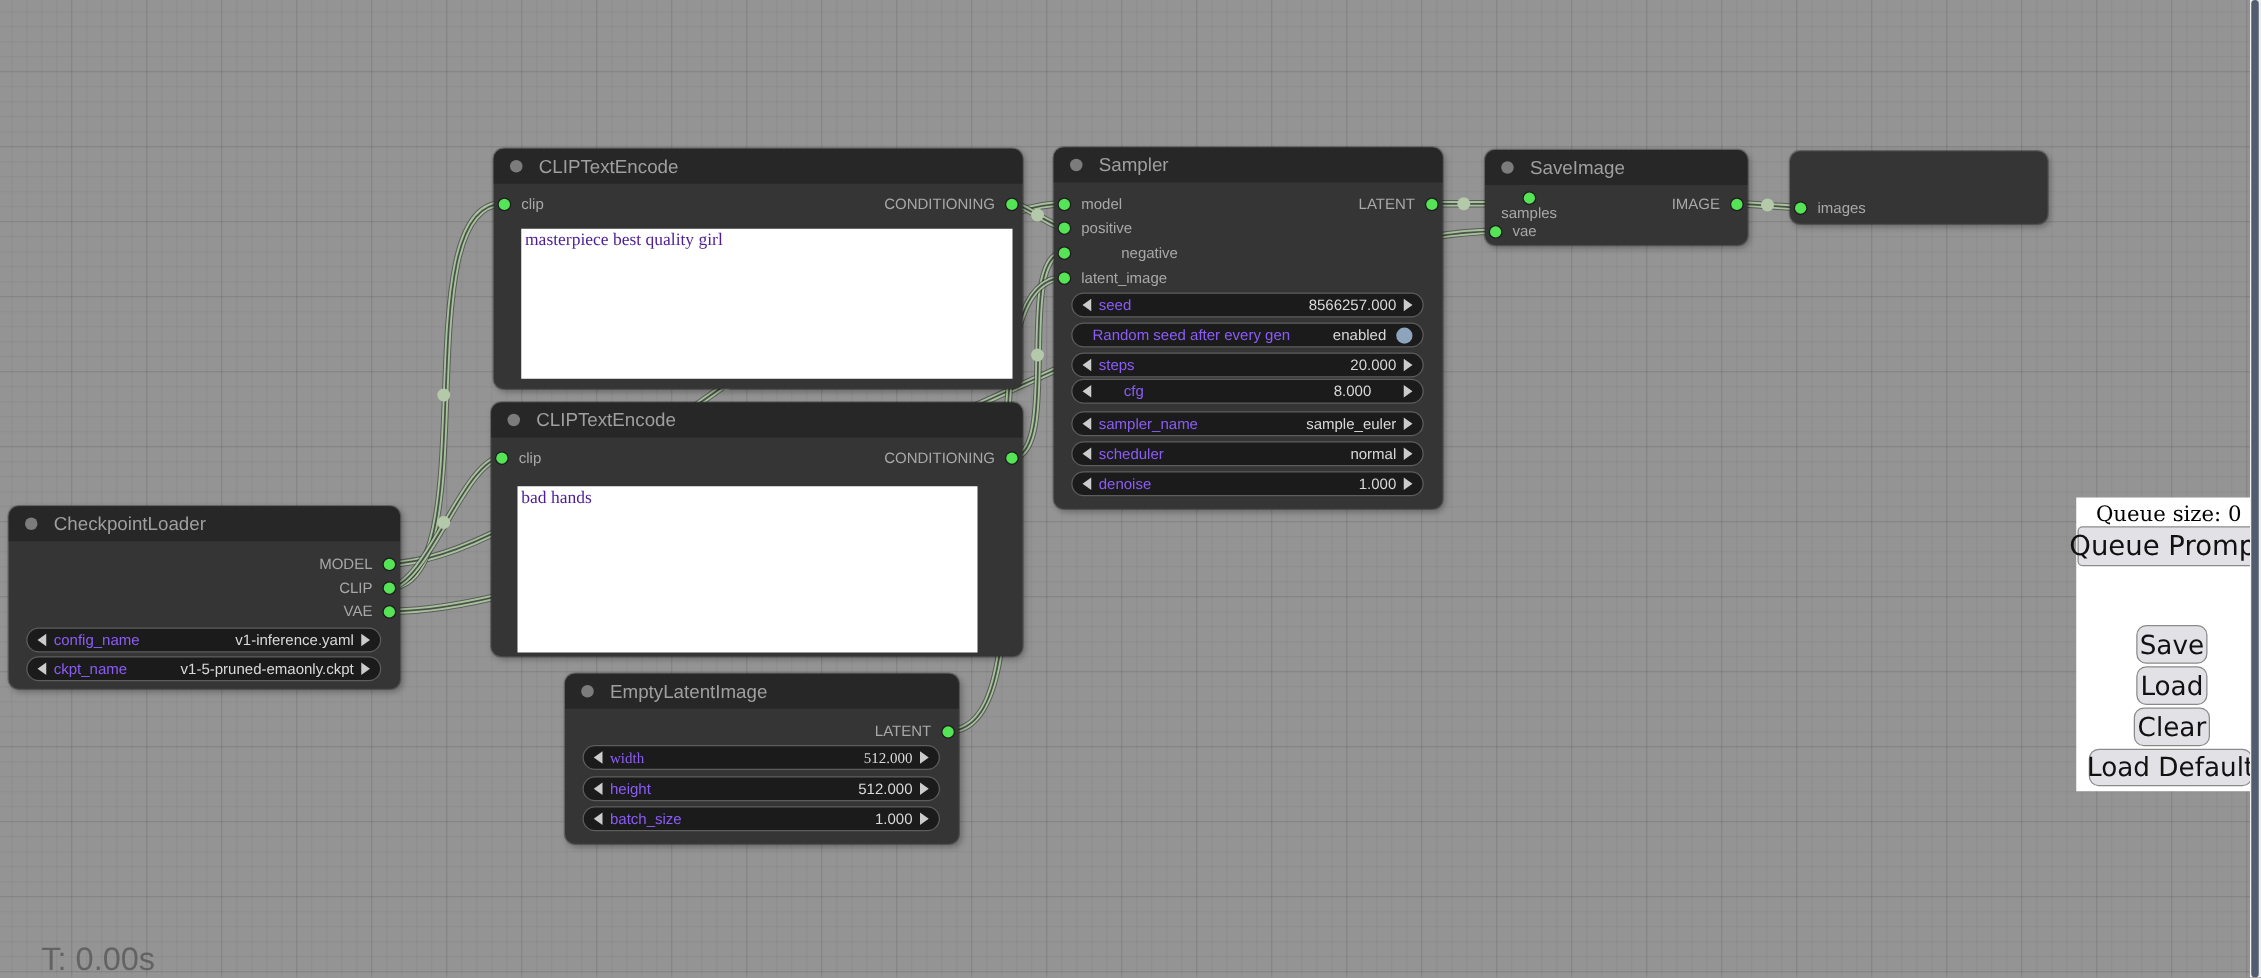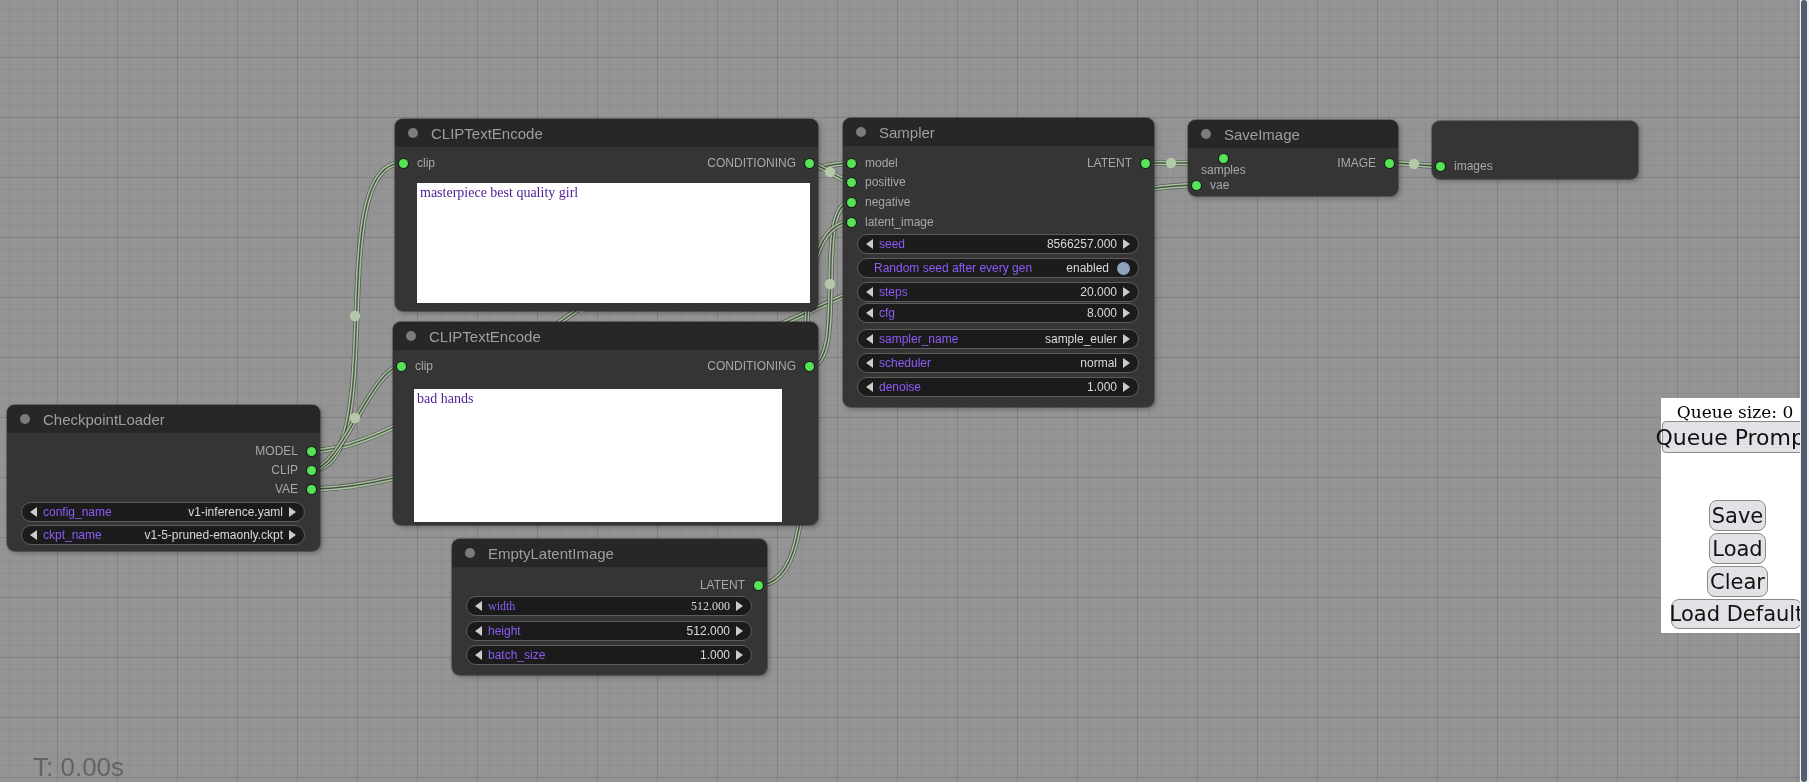--- a/index.html
+++ b/index.html
@@ -256,21 +256,21 @@
     <span class="title-text">Sampler</span>
   </div>
   <div class="port in" style="top:36px;">
     <span class="port-dot"></span>
     <span class="port-label">model</span>
   </div>
   <div class="port in" style="top:55px;align-items:center;">
     <span class="port-dot"></span>
     <span class="port-label">positive</span>
   </div>
-  <div class="port in" style="top:75px;">
+  <div class="port in" style="top:75px;gap:32px;">
     <span class="port-dot"></span>
     <span class="port-label">negative</span>
   </div>
   <div class="port in" style="top:95px;align-items:center;">
     <span class="port-dot"></span>
     <span class="port-label">latent_image</span>
   </div>
   <div class="port out" style="top:36px;">
     <span class="port-dot"></span>
     <span class="port-label">LATENT</span>
@@ -285,21 +285,21 @@
     <span class="w-label">Random seed after every gen</span>
     <span class="w-value">enabled</span>
     <span class="toggle-dot"></span>
   </div>
   <div class="widget" style="top:164px;">
     <span class="arrow left"></span>
     <span class="w-label">steps</span>
     <span class="w-value">20.000</span>
     <span class="arrow right"></span>
   </div>
-  <div class="widget" style="top:185px;">
+  <div class="widget" style="top:185px;gap:20px;">
     <span class="arrow left"></span>
     <span class="w-label">cfg</span>
     <span class="w-value">8.000</span>
     <span class="arrow right"></span>
   </div>
   <div class="widget" style="top:211px;">
     <span class="arrow left"></span>
     <span class="w-label">sampler_name</span>
     <span class="w-value">sample_euler</span>
     <span class="arrow right"></span>

